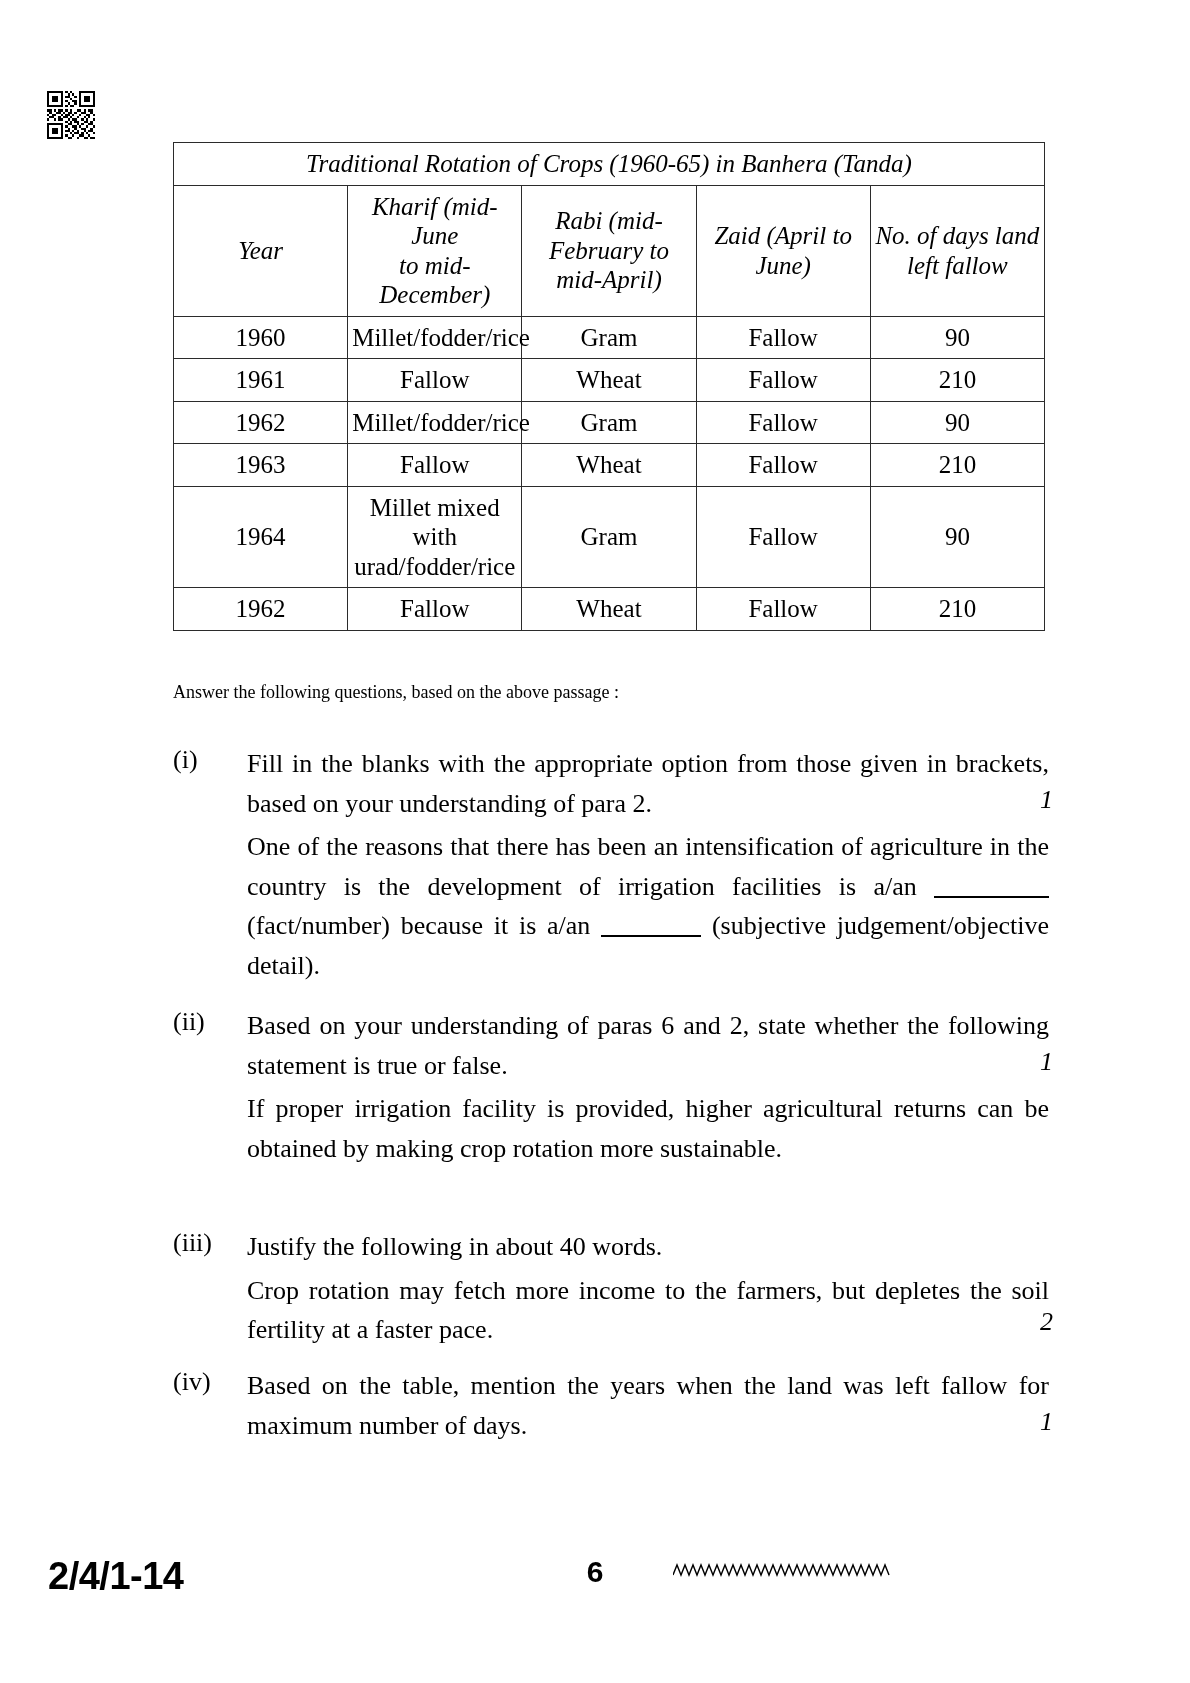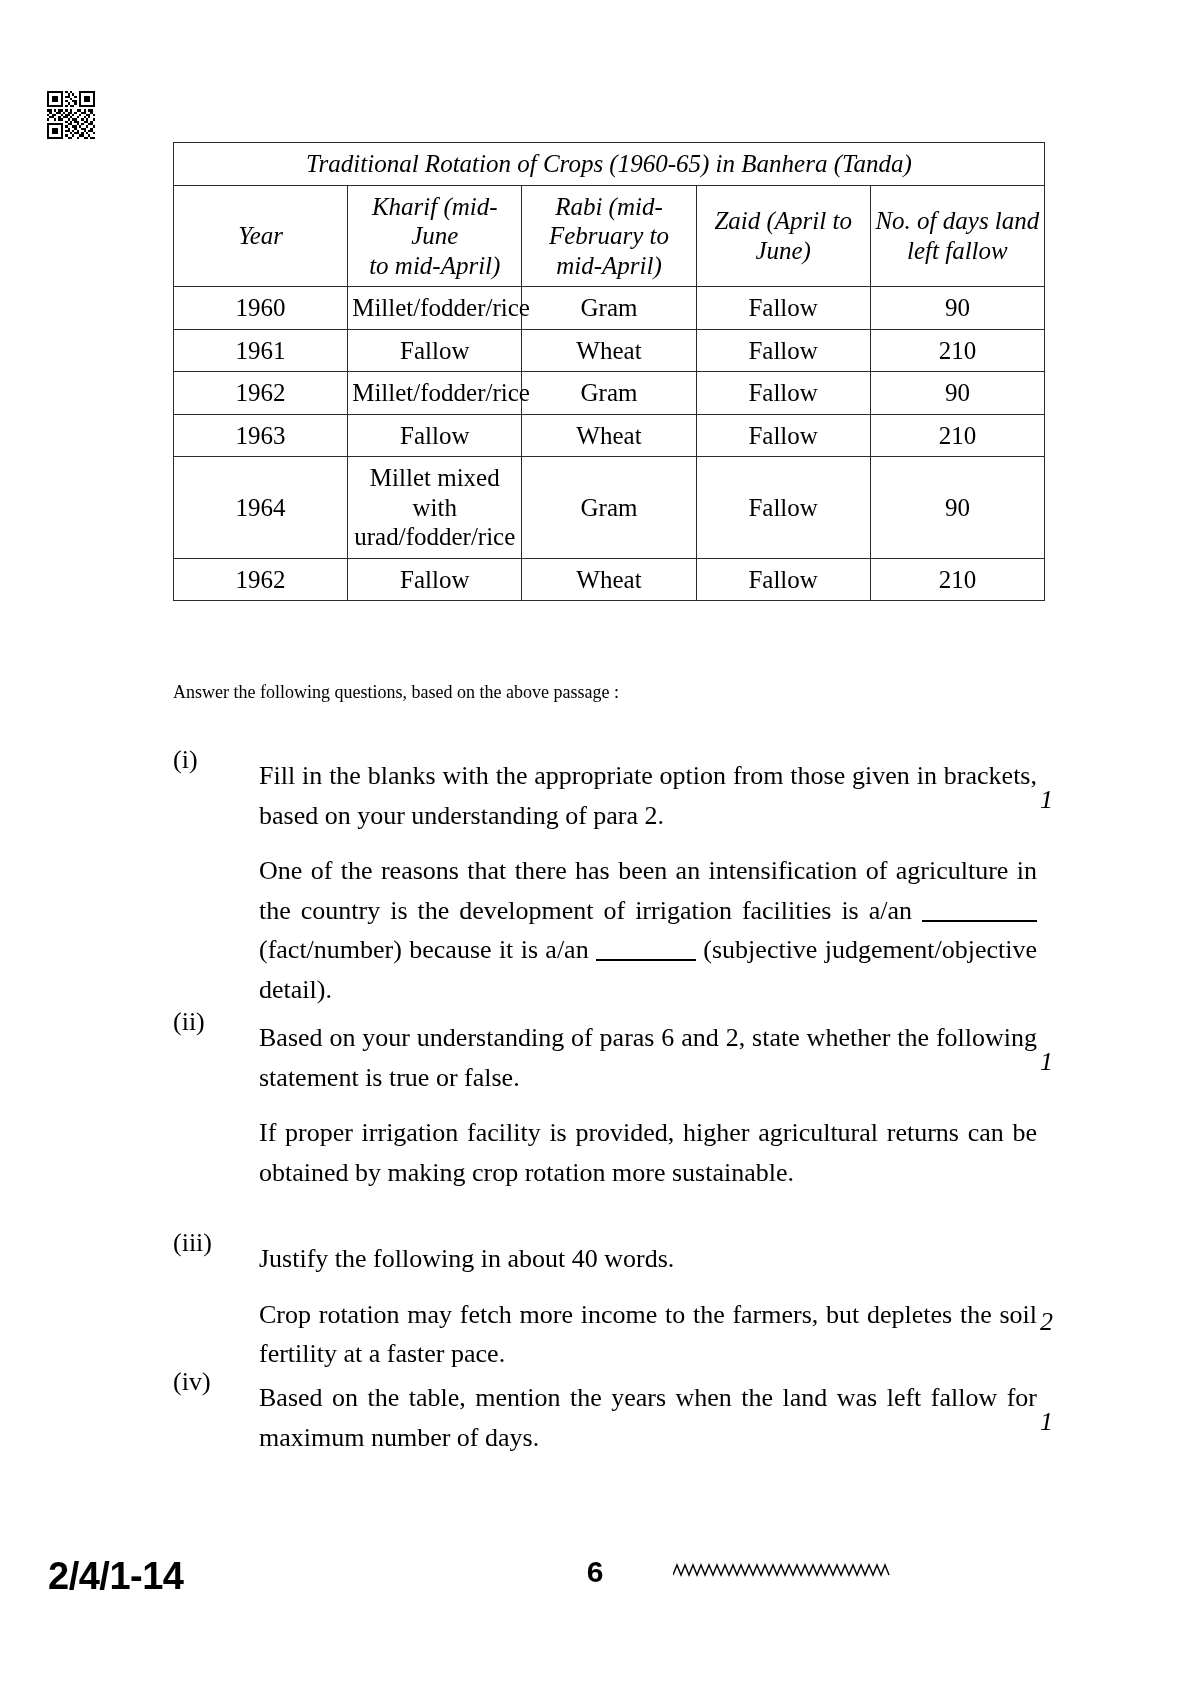--- a/index.html
+++ b/index.html
@@ -94,21 +94,21 @@
     flex: 0 0 70px;
     font-size: 26px;
     line-height: 1.52;
   }
   .qbody {
     flex: 1 1 auto;
     font-size: 26px;
     line-height: 1.52;
   }
   .qbody p {
-    margin: 16px;
+    margin: 4px;
     text-align: justify;
     text-align-last: left;
   }
   .qbody p.nojust { text-align: left; }
   .blank-line {
     display: inline-block;
     width: 115px;
     border-bottom: 2px solid #000;
     vertical-align: -3px;
   }
@@ -274,21 +274,21 @@
 <div id="crop-table-wrap">
   <table class="crop-table">
     <tbody>
       <tr>
         <td class="tbl-title" colspan="5">Traditional Rotation of Crops (1960-65) in Banhera (Tanda)</td>
       </tr>
       <tr>
         <td class="tbl-head head-year col-year">Year</td>
         <td class="tbl-head col-kharif">
           <span>Kharif (mid-June</span><br>
-          <span>to mid-April)</span>
+          <span>to mid-December)</span>
         </td>
         <td class="tbl-head col-rabi">
           <span>Rabi (mid-</span><br>
           <span>February to</span><br>
           <span>mid-April)</span>
         </td>
         <td class="tbl-head col-zaid">
           <span>Zaid (April to</span><br>
           <span>June)</span>
         </td>

